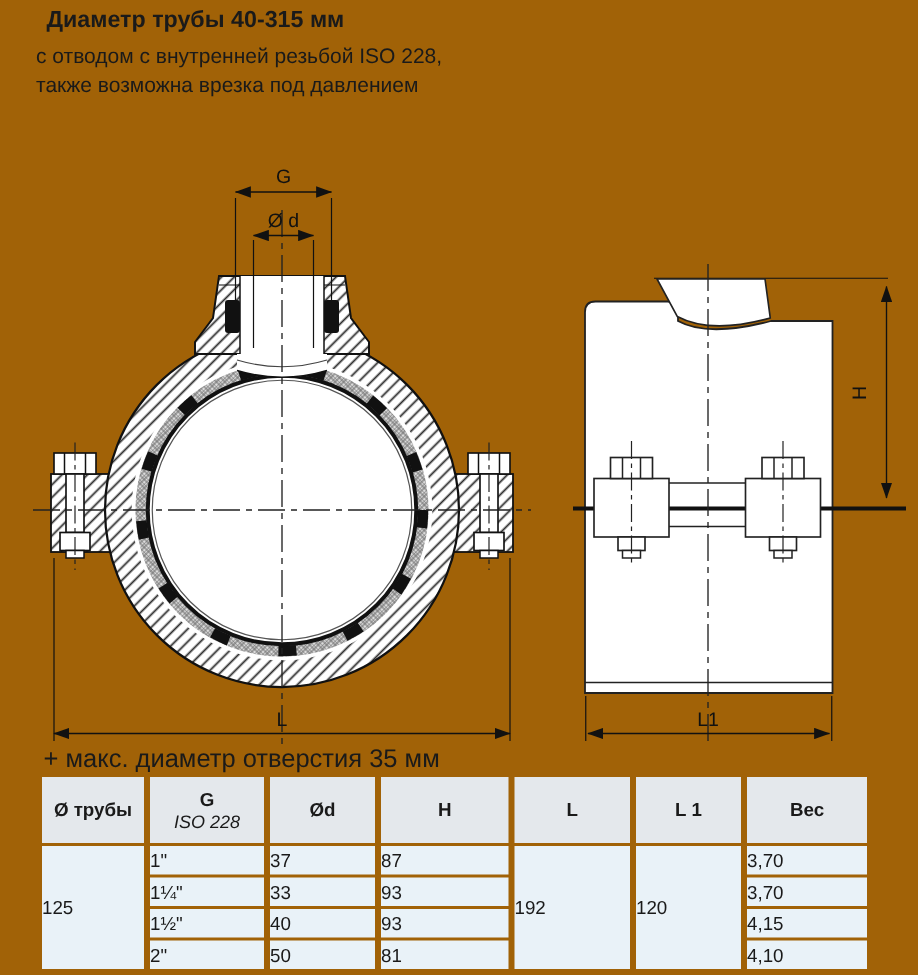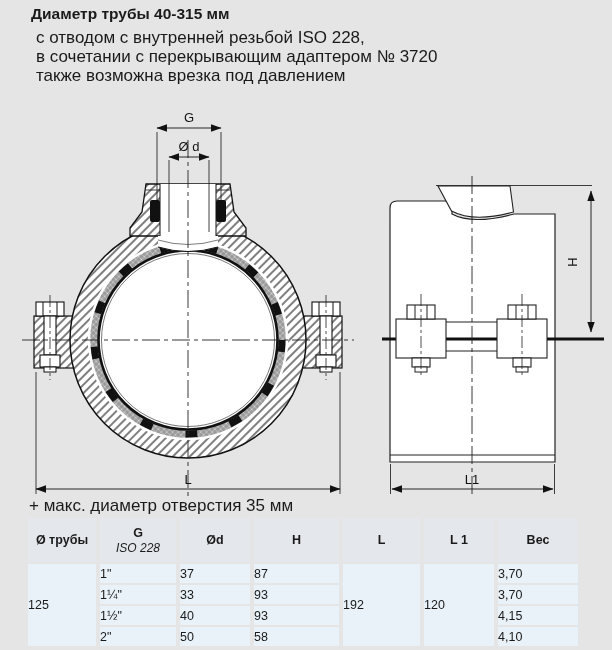--- a/index.html
+++ b/index.html
@@ -1,21 +1,21 @@
 <!DOCTYPE html>
 <html><head>
 <meta charset="utf-8">
 <style>
   html,body{margin:0;padding:0;background:#fff;}
   .page{
-    position:relative;width:612px;height:650px;background:#e5e5e5;overflow:hidden;
+    position:relative;width:612px;height:650px;background:#a16207;overflow:hidden;
     font-family:"Liberation Sans", sans-serif;color:#1a1a1a;
   }
   .title{position:absolute;left:31px;top:5px;font-size:15.5px;font-weight:bold;}
-  .subtitle{position:absolute;left:36px;top:28px;font-size:17px;line-height:19px;}
+  .subtitle{position:absolute;left:24px;top:28px;font-size:14px;line-height:19px;}
   .note{position:absolute;left:29px;top:496px;font-size:17px;}
   svg.draw{position:absolute;left:0;top:0;}
   svg.draw text{font-family:"Liberation Sans", sans-serif;font-size:13px;fill:#111;}
 
   table.dims{
     position:absolute;left:24px;top:516px;
     border-collapse:separate;border-spacing:4px 2px;
     font-size:12.5px;table-layout:fixed;
   }
   table.dims th, table.dims td{
@@ -29,21 +29,20 @@
   .c1{width:68px}.c2{width:76px}.c3{width:70px}.c4{width:85px}.c5{width:77px}.c6{width:70px}.c7{width:80px}
 </style>
 </head>
 <body>
 
 <div class="page">
 
   <div class="title">Диаметр трубы 40-315 мм</div>
   <div class="subtitle">
     <div>с отводом с внутренней резьбой ISO 228,</div>
-    <div>в сочетании с перекрывающим адаптером № 3720</div>
     <div>также возможна врезка под давлением</div>
   </div>
 
   <svg class="draw" width="612" height="650" viewBox="0 0 612 650">
     <defs>
       <pattern id="hatch" patternUnits="userSpaceOnUse" width="6" height="6" patternTransform="rotate(45)">
         <rect width="6" height="6" fill="#fff"></rect>
         <line x1="1" y1="0" x2="1" y2="6" stroke="#2a2a2a" stroke-width="1.2"></line>
       </pattern>
       <pattern id="mesh" patternUnits="userSpaceOnUse" width="4" height="4" patternTransform="rotate(45)">
@@ -202,19 +201,19 @@
       </tr>
       <tr>
         <td>1½"</td>
         <td>40</td>
         <td>93</td>
         <td>4,15</td>
       </tr>
       <tr>
         <td>2"</td>
         <td>50</td>
-        <td>58</td>
+        <td>81</td>
         <td>4,10</td>
       </tr>
     </tbody>
   </table>
 
 </div>
 
 </body></html>

